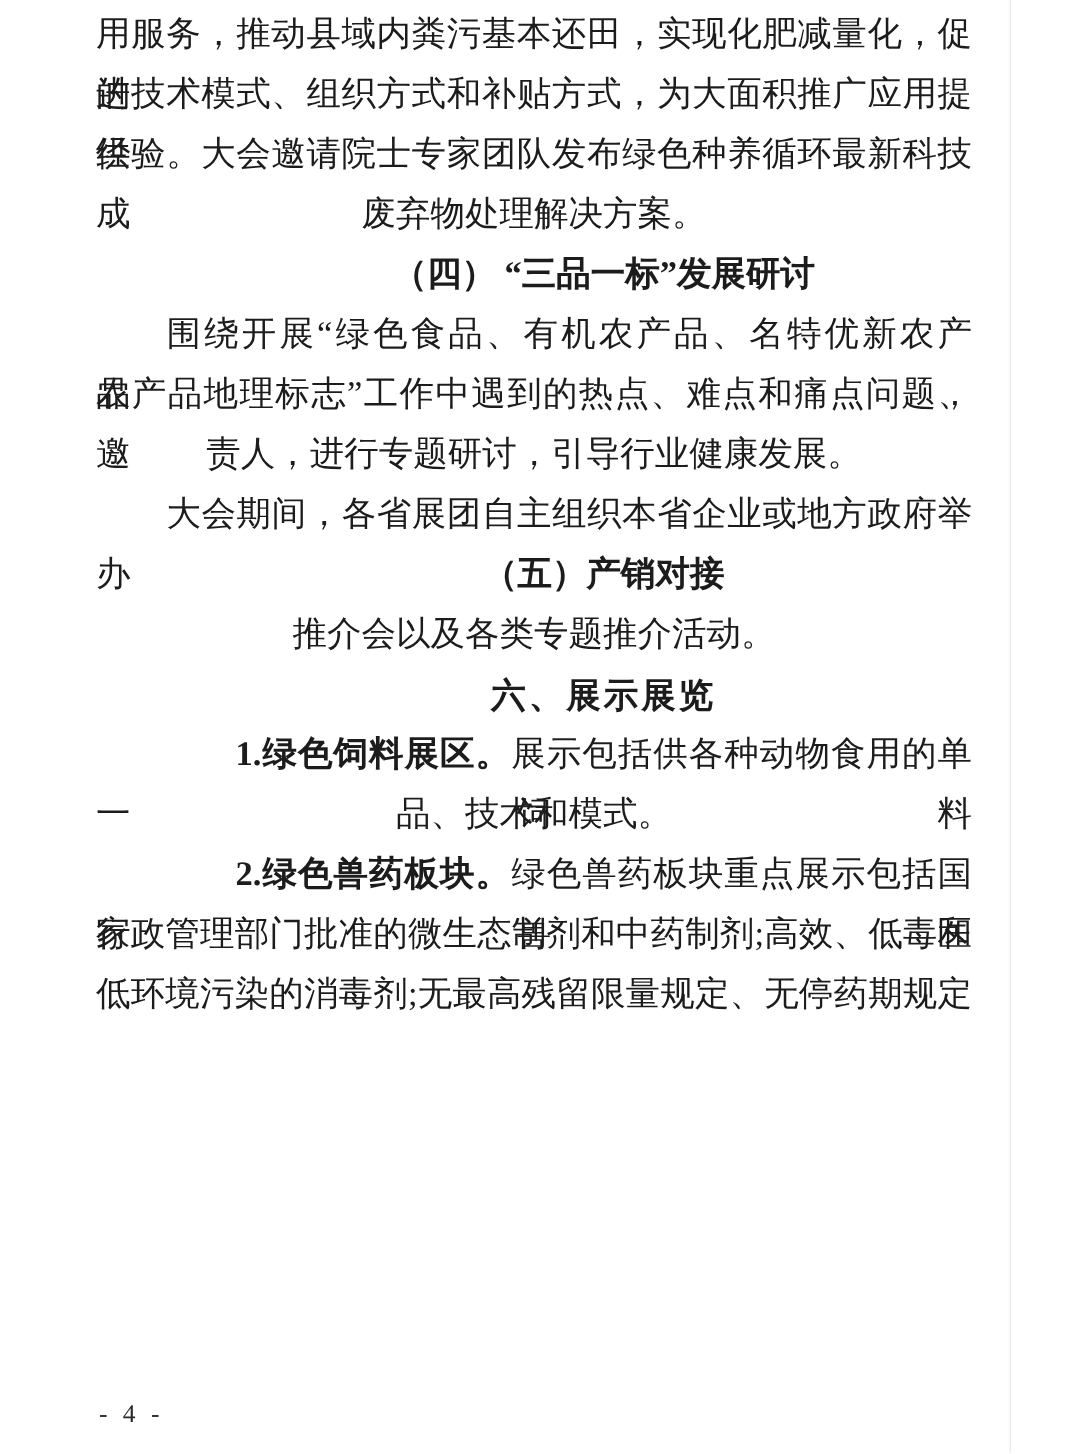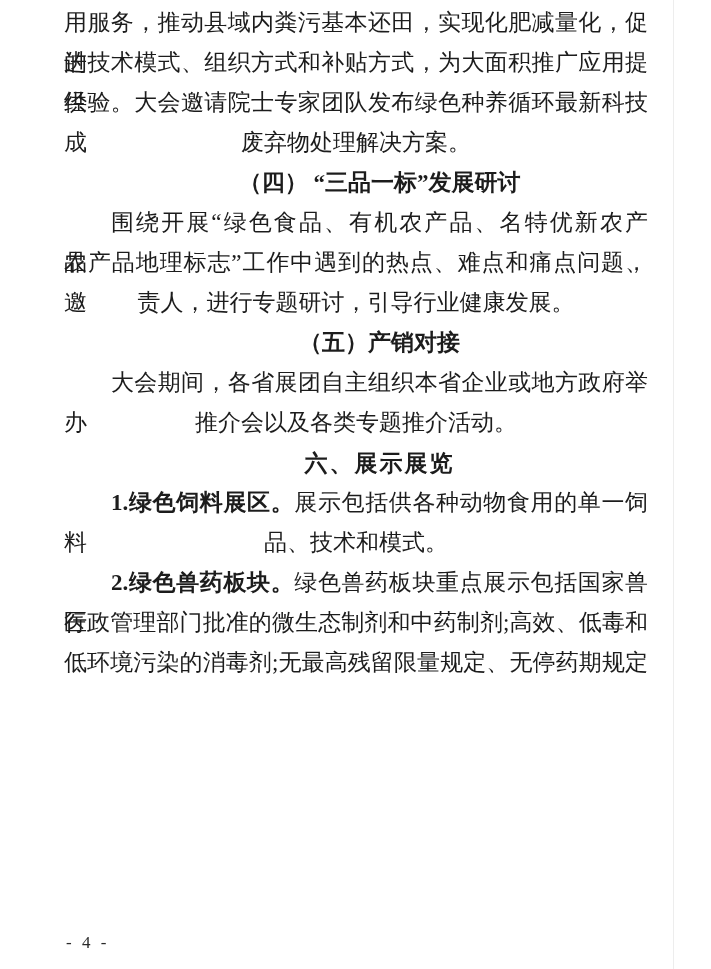--- a/index.html
+++ b/index.html
@@ -31,21 +31,21 @@
     line-height: 40px;
     height: 40px;
     text-align: center;
     overflow: visible;
   }
   .line.j {
     text-align: justify;
     text-align-last: justify;
   }
   .line.indent2 { text-indent: 47px; }
-  .line .b { font-weight: 700; }
+  .line .b { font-weight: 700; margin-left: 46px; }
   .line.heading { font-weight: 700; }
   .line.heading-sans { font-family: "Liberation Sans", "DejaVu Sans", sans-serif; letter-spacing: 2px; }
   .footer {
     position: absolute;
     left: 66px;
     top: 933px;
     font-size: 17px;
     line-height: 19px;
     letter-spacing: 3px;
     color: #2a2a2a;
@@ -59,22 +59,22 @@
   <div class="scan-line"></div>
   <div class="content" id="content">
       <div class="line j"><span>用服务，推动县域内粪污基本还田，实现化肥减量化，促进</span></div>
       <div class="line j"><span>的技术模式、组织方式和补贴方式，为大面积推广应用提供</span></div>
       <div class="line j"><span>经验。大会邀请院士专家团队发布绿色种养循环最新科技成</span></div>
       <div class="line"><span>废弃物处理解决方案。</span></div>
       <div class="line indent2 heading"><span class="b">（四） “三品一标”发展研讨</span></div>
       <div class="line j indent2"><span>围绕开展“绿色食品、有机农产品、名特优新农产品、</span></div>
       <div class="line j"><span>农产品地理标志”工作中遇到的热点、难点和痛点问题，邀</span></div>
       <div class="line"><span>责人，进行专题研讨，引导行业健康发展。</span></div>
+      <div class="line j indent2"><span>大会期间，各省展团自主组织本省企业或地方政府举办</span></div>
       <div class="line indent2 heading"><span class="b">（五）产销对接</span></div>
-      <div class="line j indent2"><span>大会期间，各省展团自主组织本省企业或地方政府举办</span></div>
       <div class="line"><span>推介会以及各类专题推介活动。</span></div>
       <div class="line indent2 heading heading-sans"><span class="b">六、展示展览</span></div>
       <div class="line j indent2"><span class="b">1.绿色饲料展区。</span><span>展示包括供各种动物食用的单一饲料</span></div>
       <div class="line"><span>品、技术和模式。</span></div>
       <div class="line j indent2"><span class="b">2.绿色兽药板块。</span><span>绿色兽药板块重点展示包括国家兽医</span></div>
       <div class="line j"><span>行政管理部门批准的微生态制剂和中药制剂;高效、低毒和</span></div>
       <div class="line j"><span>低环境污染的消毒剂;无最高残留限量规定、无停药期规定</span></div>
     </div>
   <div class="footer">- 4 -</div>
 </div>

